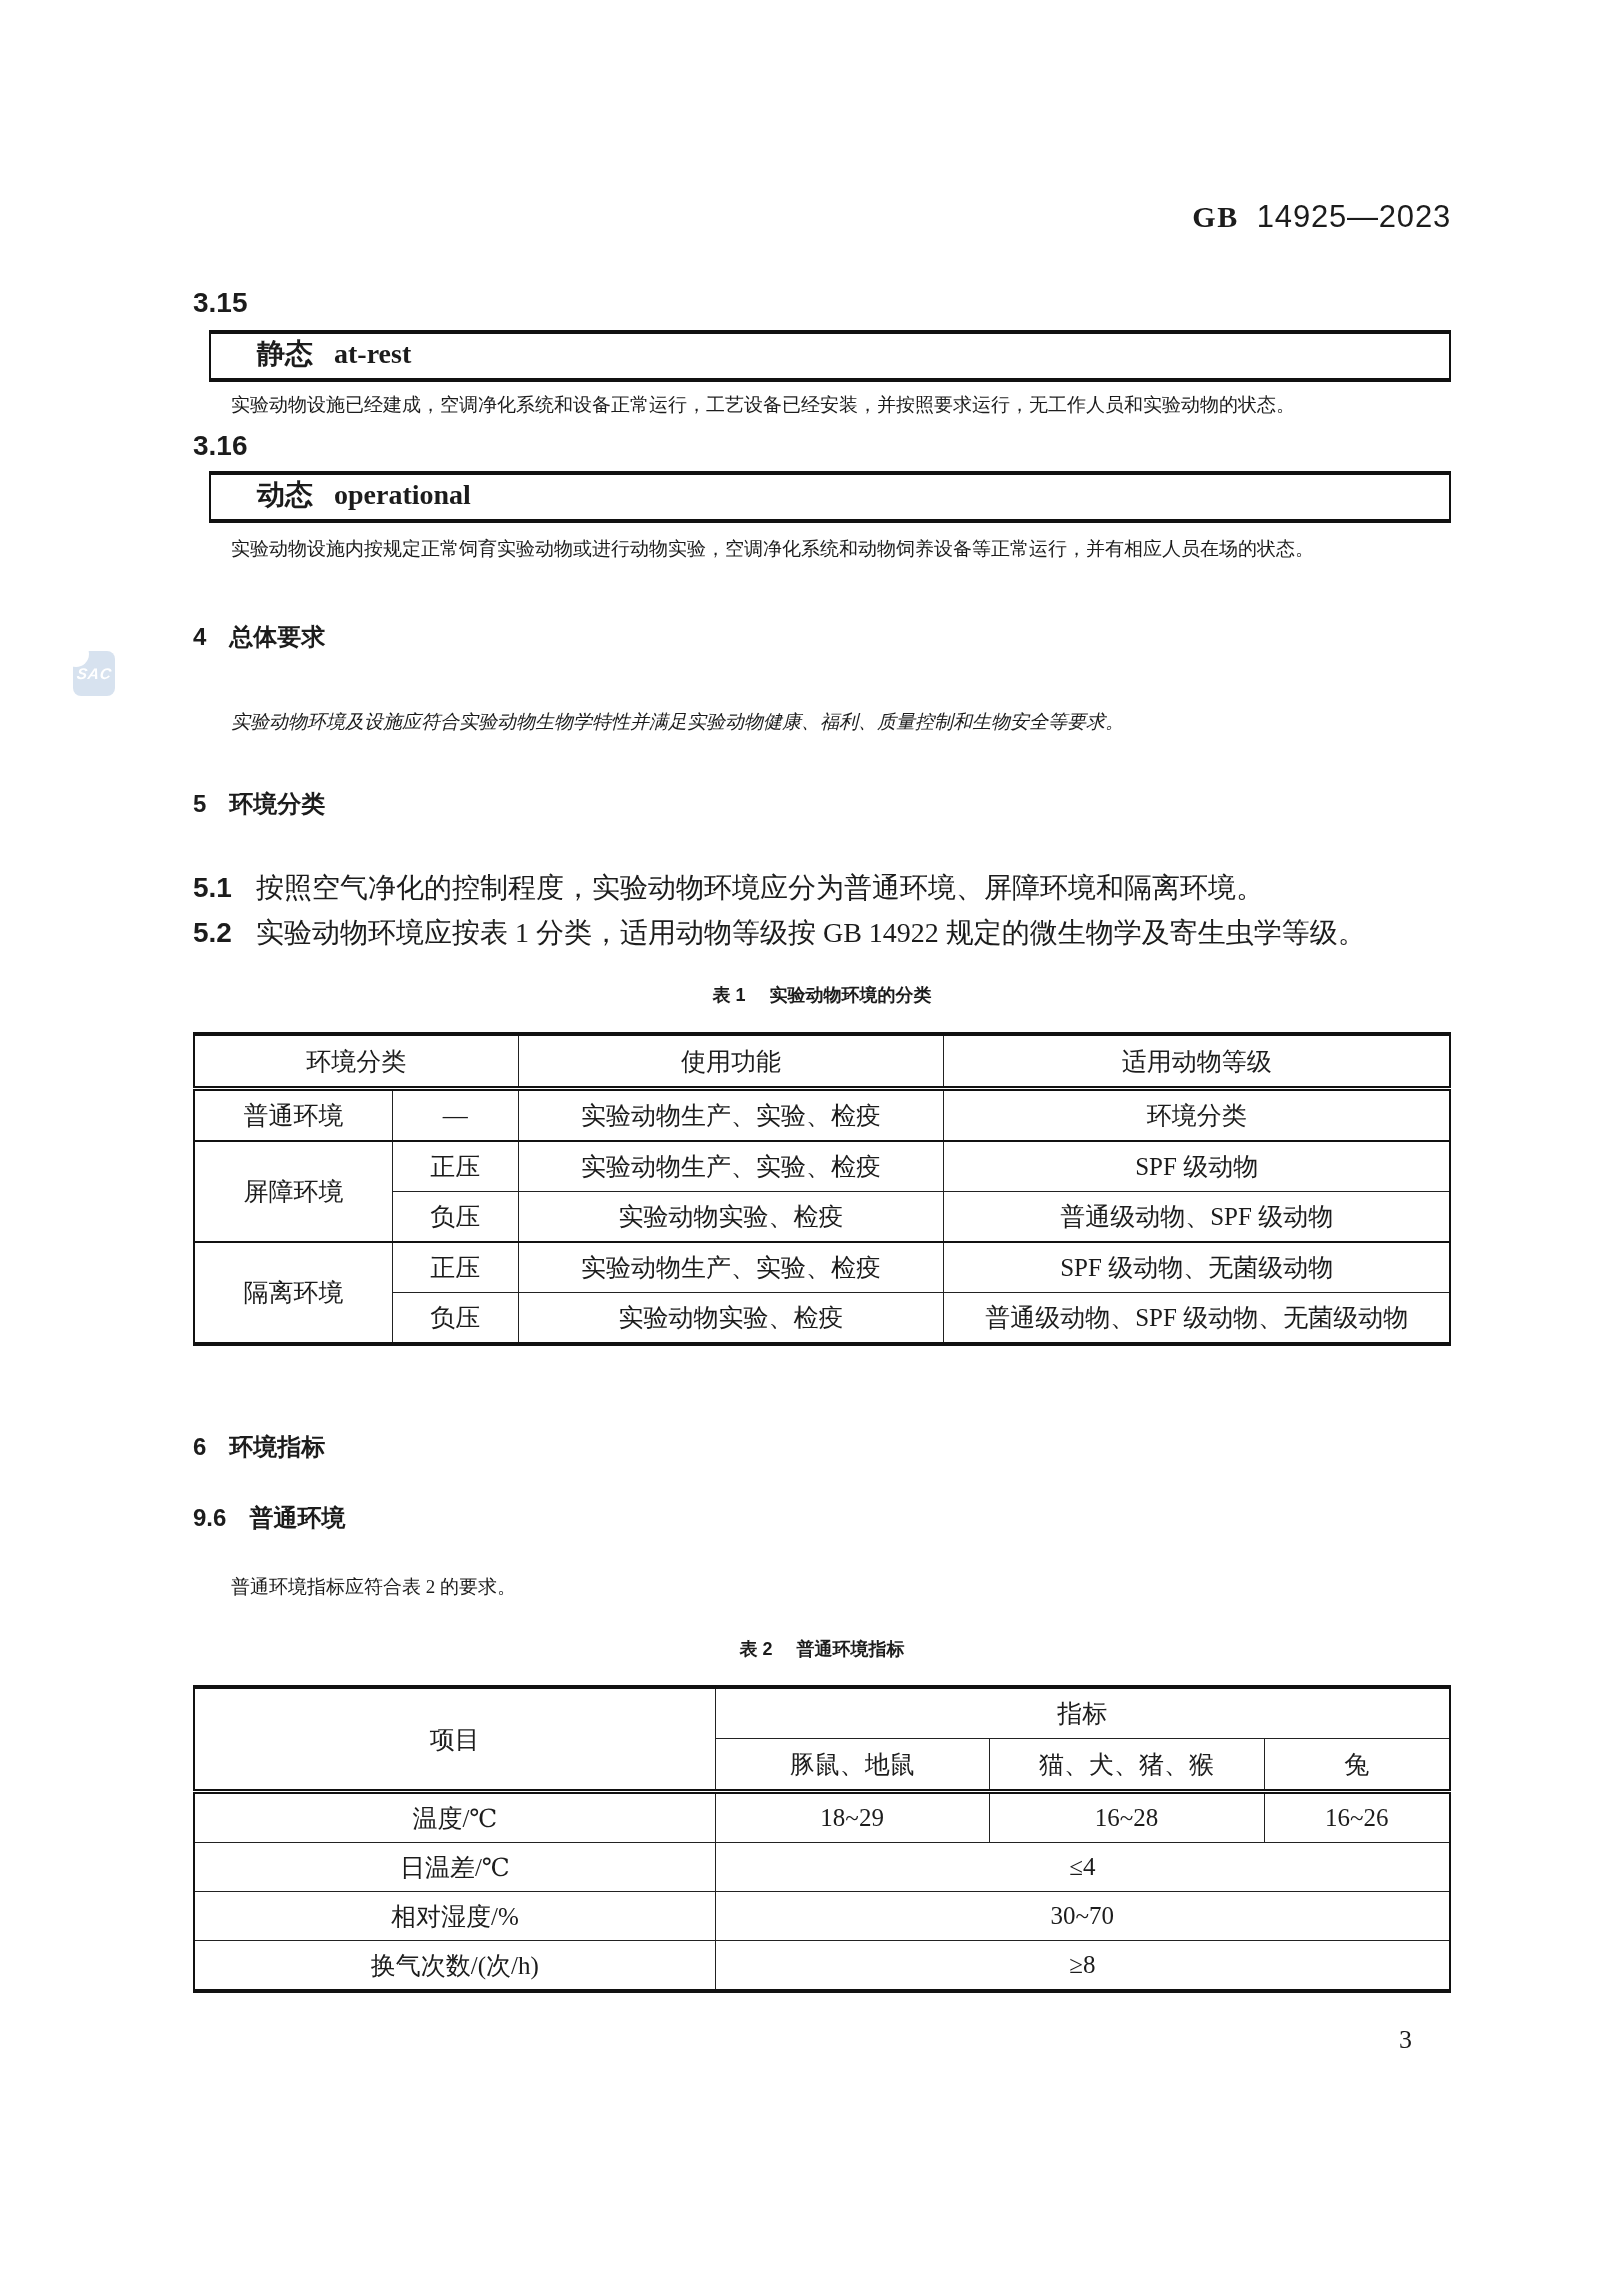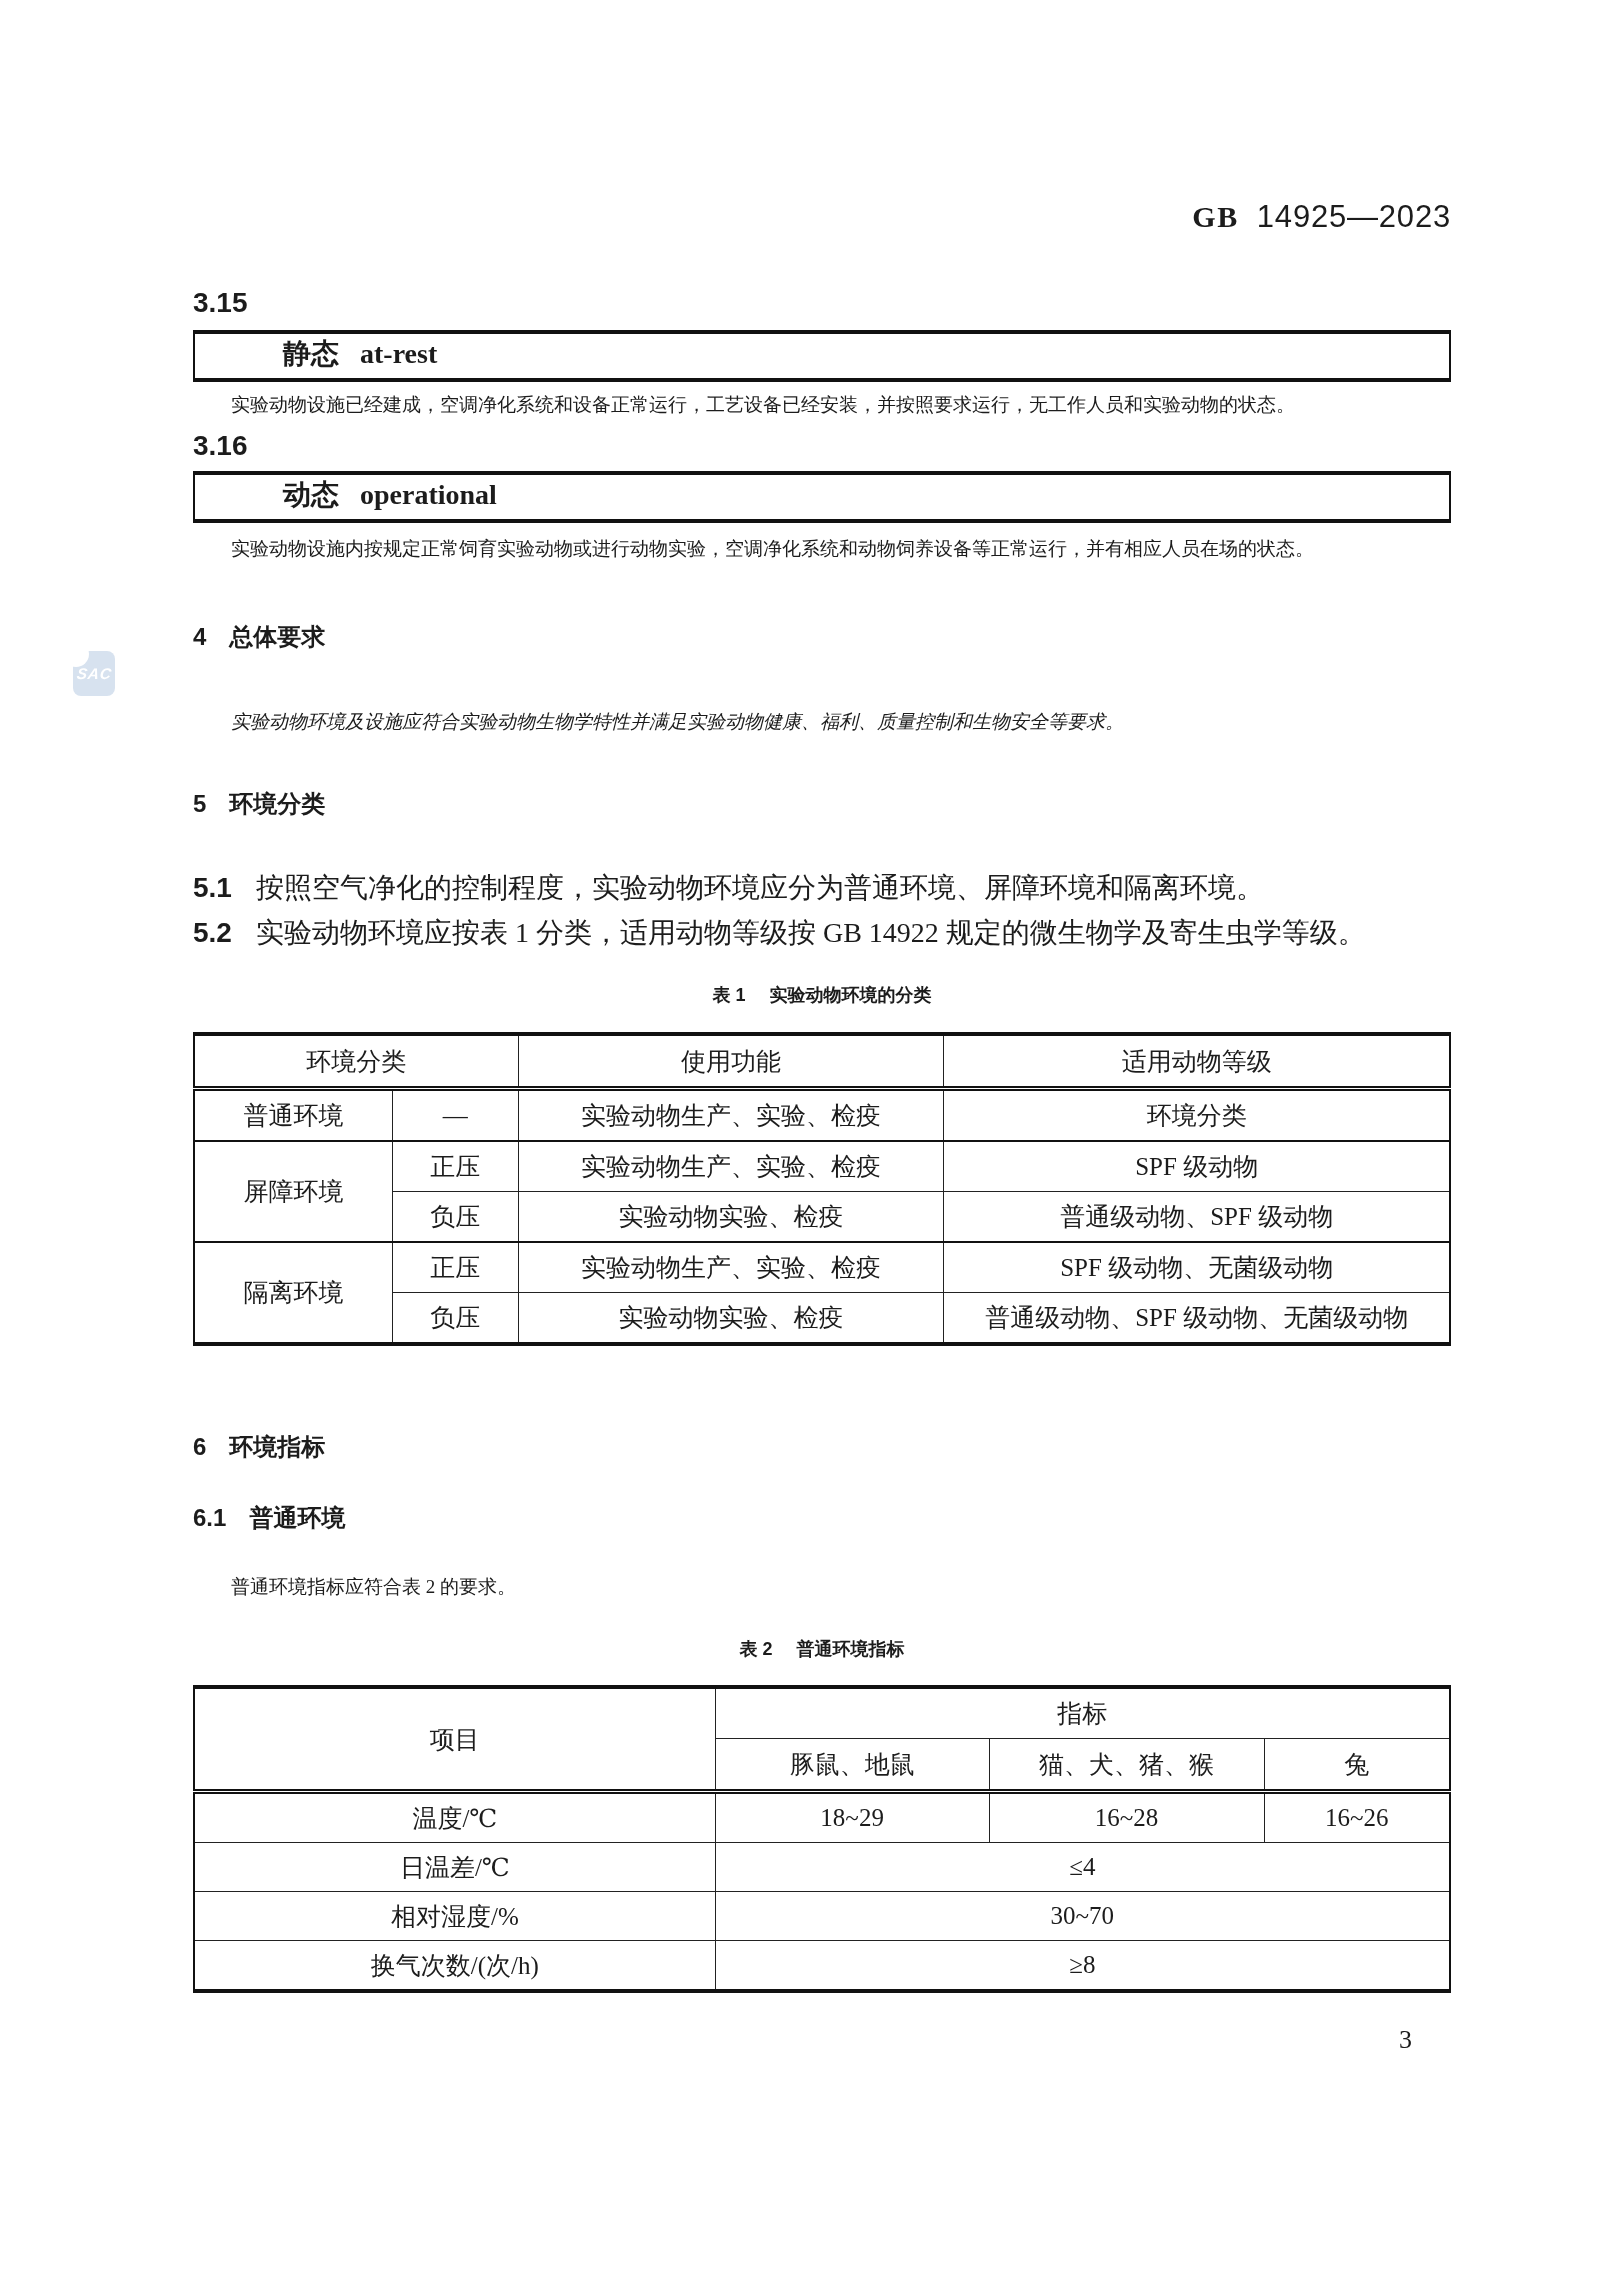--- a/index.html
+++ b/index.html
@@ -36,21 +36,21 @@
 
   
   .std-number { margin-top:199px; text-align:right; line-height:36px; white-space:nowrap; }
   .std-number .gb   { font-family:"Liberation Serif","DejaVu Serif",serif; font-weight:bold; font-size:30px; letter-spacing:1.6px; }
   .std-number .code { font-family:"Liberation Sans","DejaVu Sans",sans-serif; font-size:31px; margin-left:18px; letter-spacing:0.8px; }
 
   
   .term-num { font-family:"Liberation Sans","DejaVu Sans",sans-serif; font-weight:bold; font-size:28px; line-height:34px; }
   .tn-315 { margin-top:45px; }
   .tn-316 { margin-top:3.2px; }
-  .term-line { line-height:39px; padding-left:88px; }
+  .term-line { line-height:39px; padding-left:46px;margin-left:16px; }
   .term-line.t1 { margin-top:9.7px; }
   .term-line.t2 { margin-top:8px; }
   .term-zh { font-family:"Liberation Sans","DejaVu Sans",sans-serif; font-weight:bold; font-size:28px; }
   .term-en { font-family:"Liberation Serif","DejaVu Serif",serif; font-weight:bold; font-size:28px; margin-left:21px; }
 
   
   .para {
     margin:0; font-size:19px; line-height:42px;
     text-align:justify; text-indent:2em;
     word-break:break-all;
@@ -203,21 +203,21 @@
           <td>实验动物实验、检疫</td>
           <td>普通级动物、SPF 级动物、无菌级动物</td>
         </tr>
       </tbody>
     </table>
 
     <div class="h-sec h6">
       <span class="h-num">6</span><span class="h-title">环境指标</span>
     </div>
     <div class="h-sec h61">
-      <span class="h-num">6.1</span><span class="h-title">普通环境</span>
+      <span class="h-num">9.6</span><span class="h-title">普通环境</span>
     </div>
     <p class="para p6">普通环境指标应符合表 2 的要求。</p>
 
     <div class="tbl-caption cap2">
       <span class="cap-label">表 2</span><span>普通环境指标</span>
     </div>
     <table class="t2">
       <colgroup>
           <col style="width:41.5%">
           <col style="width:21.8%">

